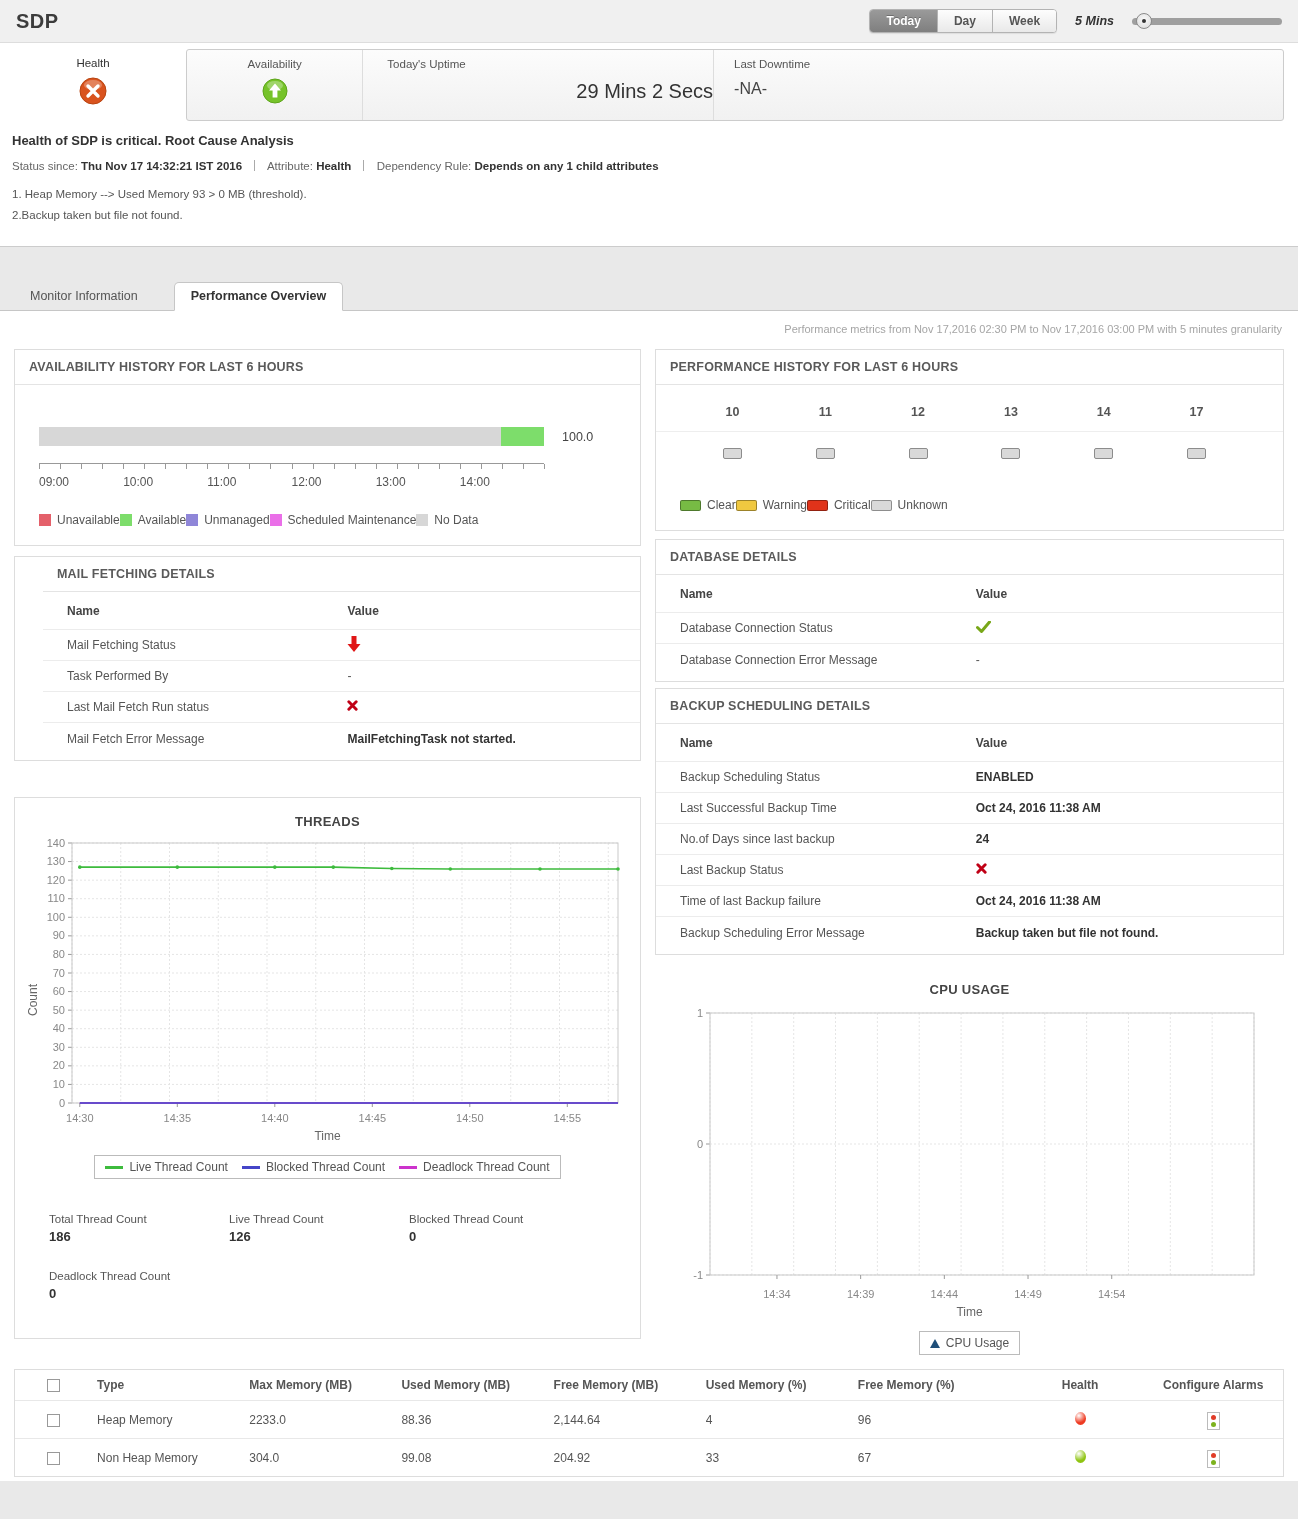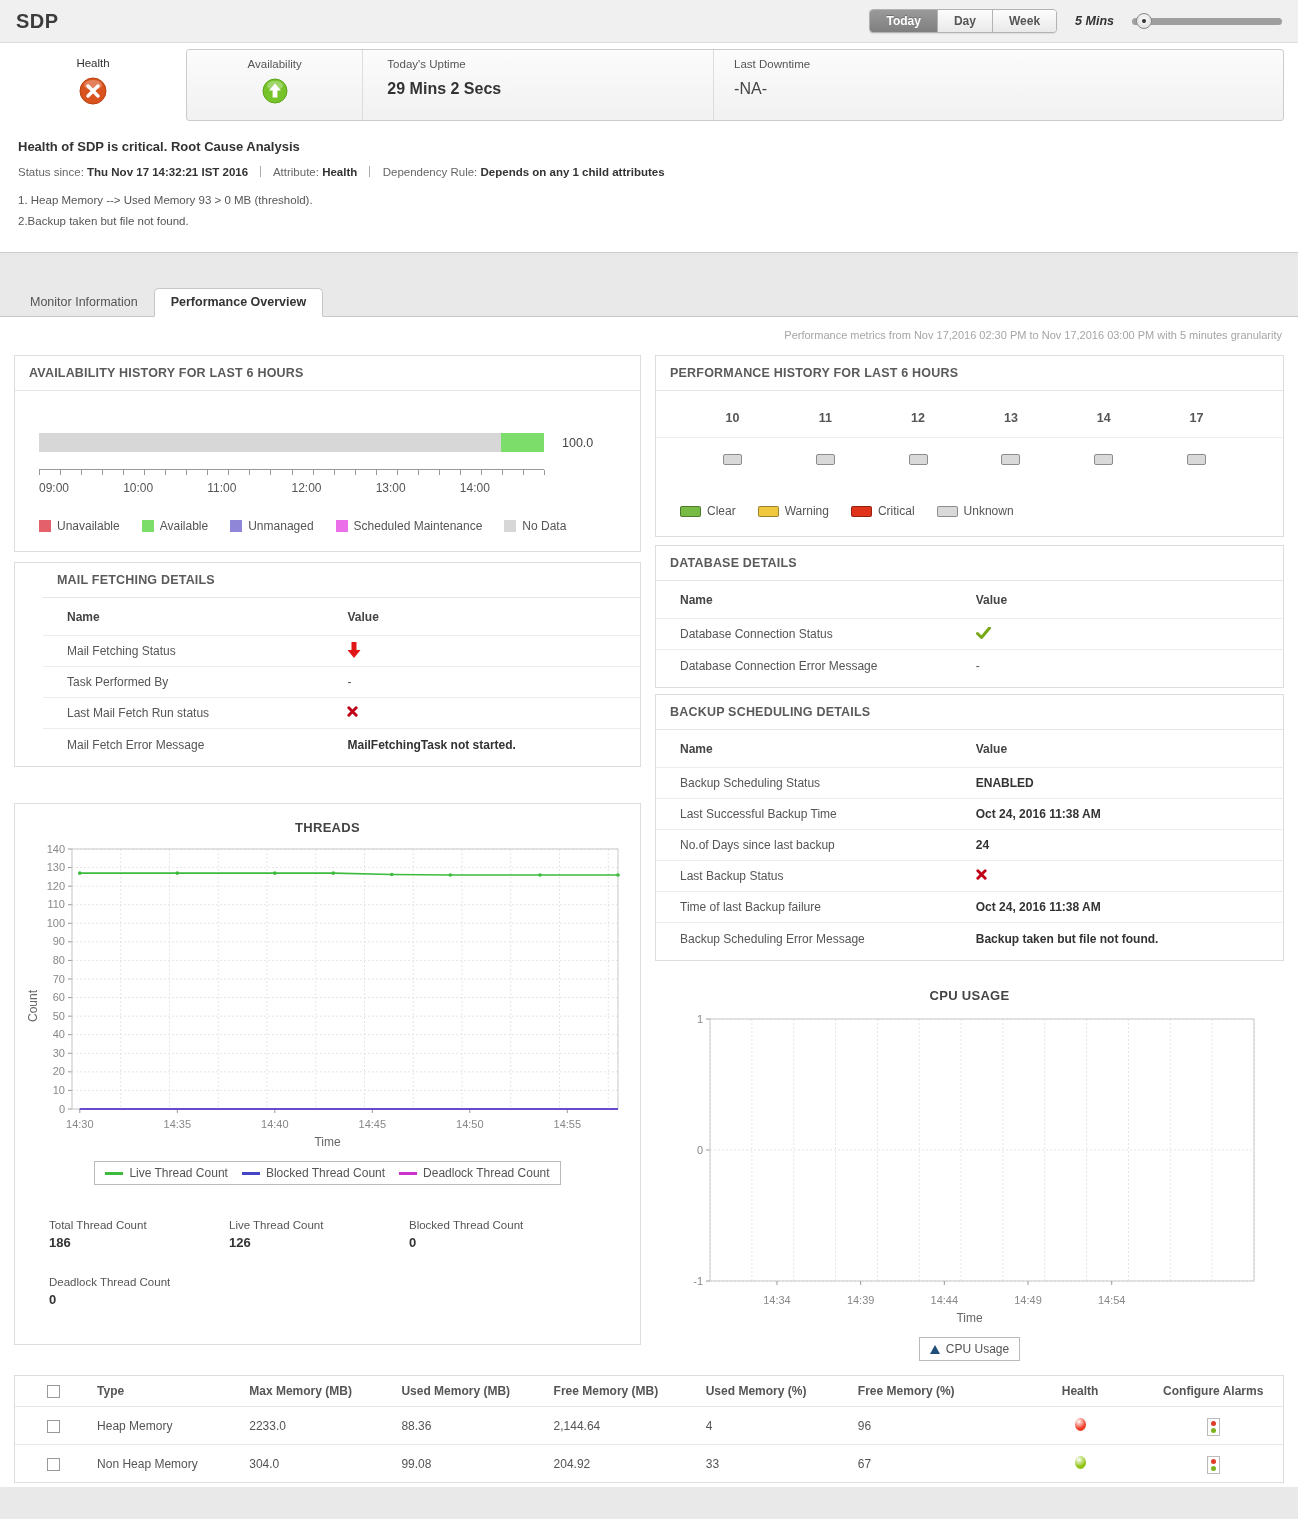--- a/index.html
+++ b/index.html
@@ -27,58 +27,58 @@
   
   .status-card { background:#fff; border-top:1px solid #ddd; border-bottom:1px solid #ccc; padding:6px 0 14px; }
   .status-strip { display:flex; align-items:stretch; height:72px; }
   .health-cell { width:186px; text-align:center; padding-top:8px; background:#fff; }
   .status-box { flex:1; margin-right:14px; border:1px solid #ccc; border-radius:3px;
     background:linear-gradient(#fcfcfc,#f1f1f1); display:flex; }
   .status-col { border-left:1px solid #ddd; padding-top:8px; }
   .status-col:first-child { border-left:none; }
   .status-col .lbl { font-size:11.5px; color:#555; }
   .status-col .val { margin-top:10px; font-size:16px; color:#444; }
-  .status-col .val.strong { font-weight:bold; color:#333; font-size:16px; }
+  .status-col .val.strong { font-weight:normal; color:#333; font-size:20px;text-align:right; }
   .c-avail { width:16%; text-align:center; }
   .c-tavail { width:21.5%; text-align:center; }
   .c-uptime { width:32%; text-align:left; padding-left:24px; }
   .c-down  { width:30.5%; text-align:left; padding-left:20px; }
   .health-cell .lbl { font-size:11.5px; color:#333; }
   .status-icon { margin-top:8px; display:inline-block; }
   
-  .alert { padding:18px 16px 2px 12px;margin-left:6px; }
+  .alert { padding:12px 16px 2px 12px; }
   .alert-title { font-size:13px; font-weight:bold; color:#333; margin-bottom:12px; }
   .alert-meta { font-size:11.5px; color:#666; margin-bottom:16px; }
   .alert-meta b { color:#333; }
   .sep { display:inline-block; width:1px; height:11px; background:#aaa; margin:0 9px; vertical-align:-1px; }
   .alert-cause { font-size:11.5px; color:#555; margin-bottom:9px; }
   
   .gray-gap { height:34px; }
-  .tabbar { border-bottom:1px solid #c6c6c6; padding:0 0 0 14px; display:flex; align-items:flex-end; height:30px; background:#e9e9e9; }
+  .tabbar { border-bottom:1px solid #c6c6c6; padding:0 0 0 14px; display:flex; align-items:flex-end; height:30px; background:#e9e9e9;gap:20px; }
   .tab { padding:6px 16px 7px; color:#555; font-size:12.5px; cursor:pointer; }
   .tab.active { background:#fff; border:1px solid #c6c6c6; border-bottom:1px solid #fff;
     border-radius:5px 5px 0 0; margin-bottom:-1px; font-weight:bold; color:#333; }
   
   .main { background:#fff; padding-bottom:4px; }
   .metrics-note { text-align:right; padding:12px 16px 14px; color:#a5a5a5; font-size:11px; }
   .columns { display:flex; gap:14px; margin:0 14px; align-items:flex-start; }
   .col-left { width:627px; }
   .col-right { width:629px; }
   .panel { background:#fff; border:1px solid #ddd; }
   .panel-title { padding:10px 14px; font-size:12.5px; font-weight:bold; color:#5a5a5a; border-bottom:1px solid #e4e4e4; letter-spacing:.2px; }
   
   .avail-body { padding:0 0 18px 24px; }
   .avail-bar-row { display:flex; align-items:center; margin-top:42px; }
   .avail-bar { width:505px; height:19px; display:flex; overflow:hidden; }
   .avail-bar span { height:100%; display:block; }
   .avail-value { margin-left:18px; color:#444; font-size:12.5px; }
   .avail-axis { position:relative; width:505px; height:40px; margin-top:17px; border-top:1px solid #999; }
   .avail-axis .tick { position:absolute; top:0; width:1px; height:5px; background:#999; }
   .avail-axis .axis-label { position:absolute; top:11px; font-size:12px; color:#555; }
-  .legend-row { display:flex; align-items:flex-start; gap:22px; margin-top:10px; flex-wrap:wrap; }
+  .legend-row { display:flex; align-items:flex-start; margin-top:10px; flex-wrap:wrap; }
   .legend-item { display:flex; align-items:center; gap:6px; font-size:12px; color:#555; }
   .sw-square { width:12px; height:12px; display:inline-block; }
   .sw-rect { width:21px; height:11px; display:inline-block; border:1px solid rgba(0,0,0,.35); border-radius:2px; }
   
   .perf-hours { display:flex; padding:20px 40px 12px 30px; border-bottom:1px solid #eee; }
   .perf-col { flex:1; text-align:center; font-weight:bold; color:#555; font-size:12.5px; }
   .perf-boxes { display:flex; padding:16px 40px 0 30px; }
   .perf-box-col { flex:1; text-align:center; }
   .perf-box { display:inline-block; width:19px; height:11px; background:#d9d9d9; border:1px solid #8c8c8c; border-radius:2px; }
   .perf-legend { margin:36px 0 18px 24px; }

